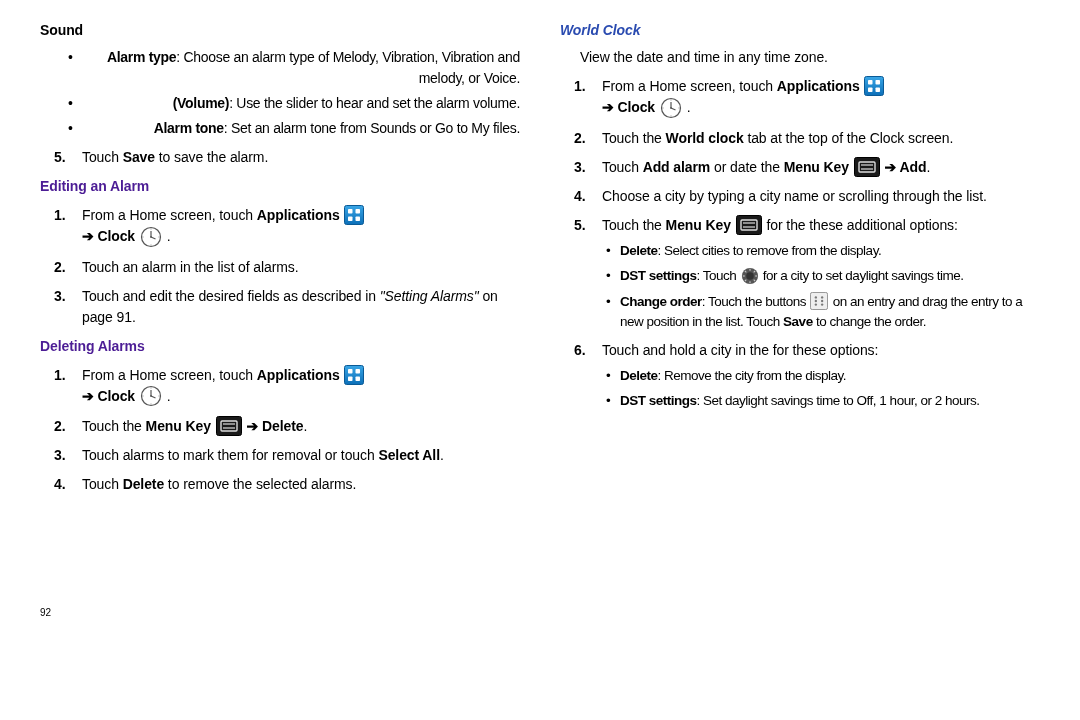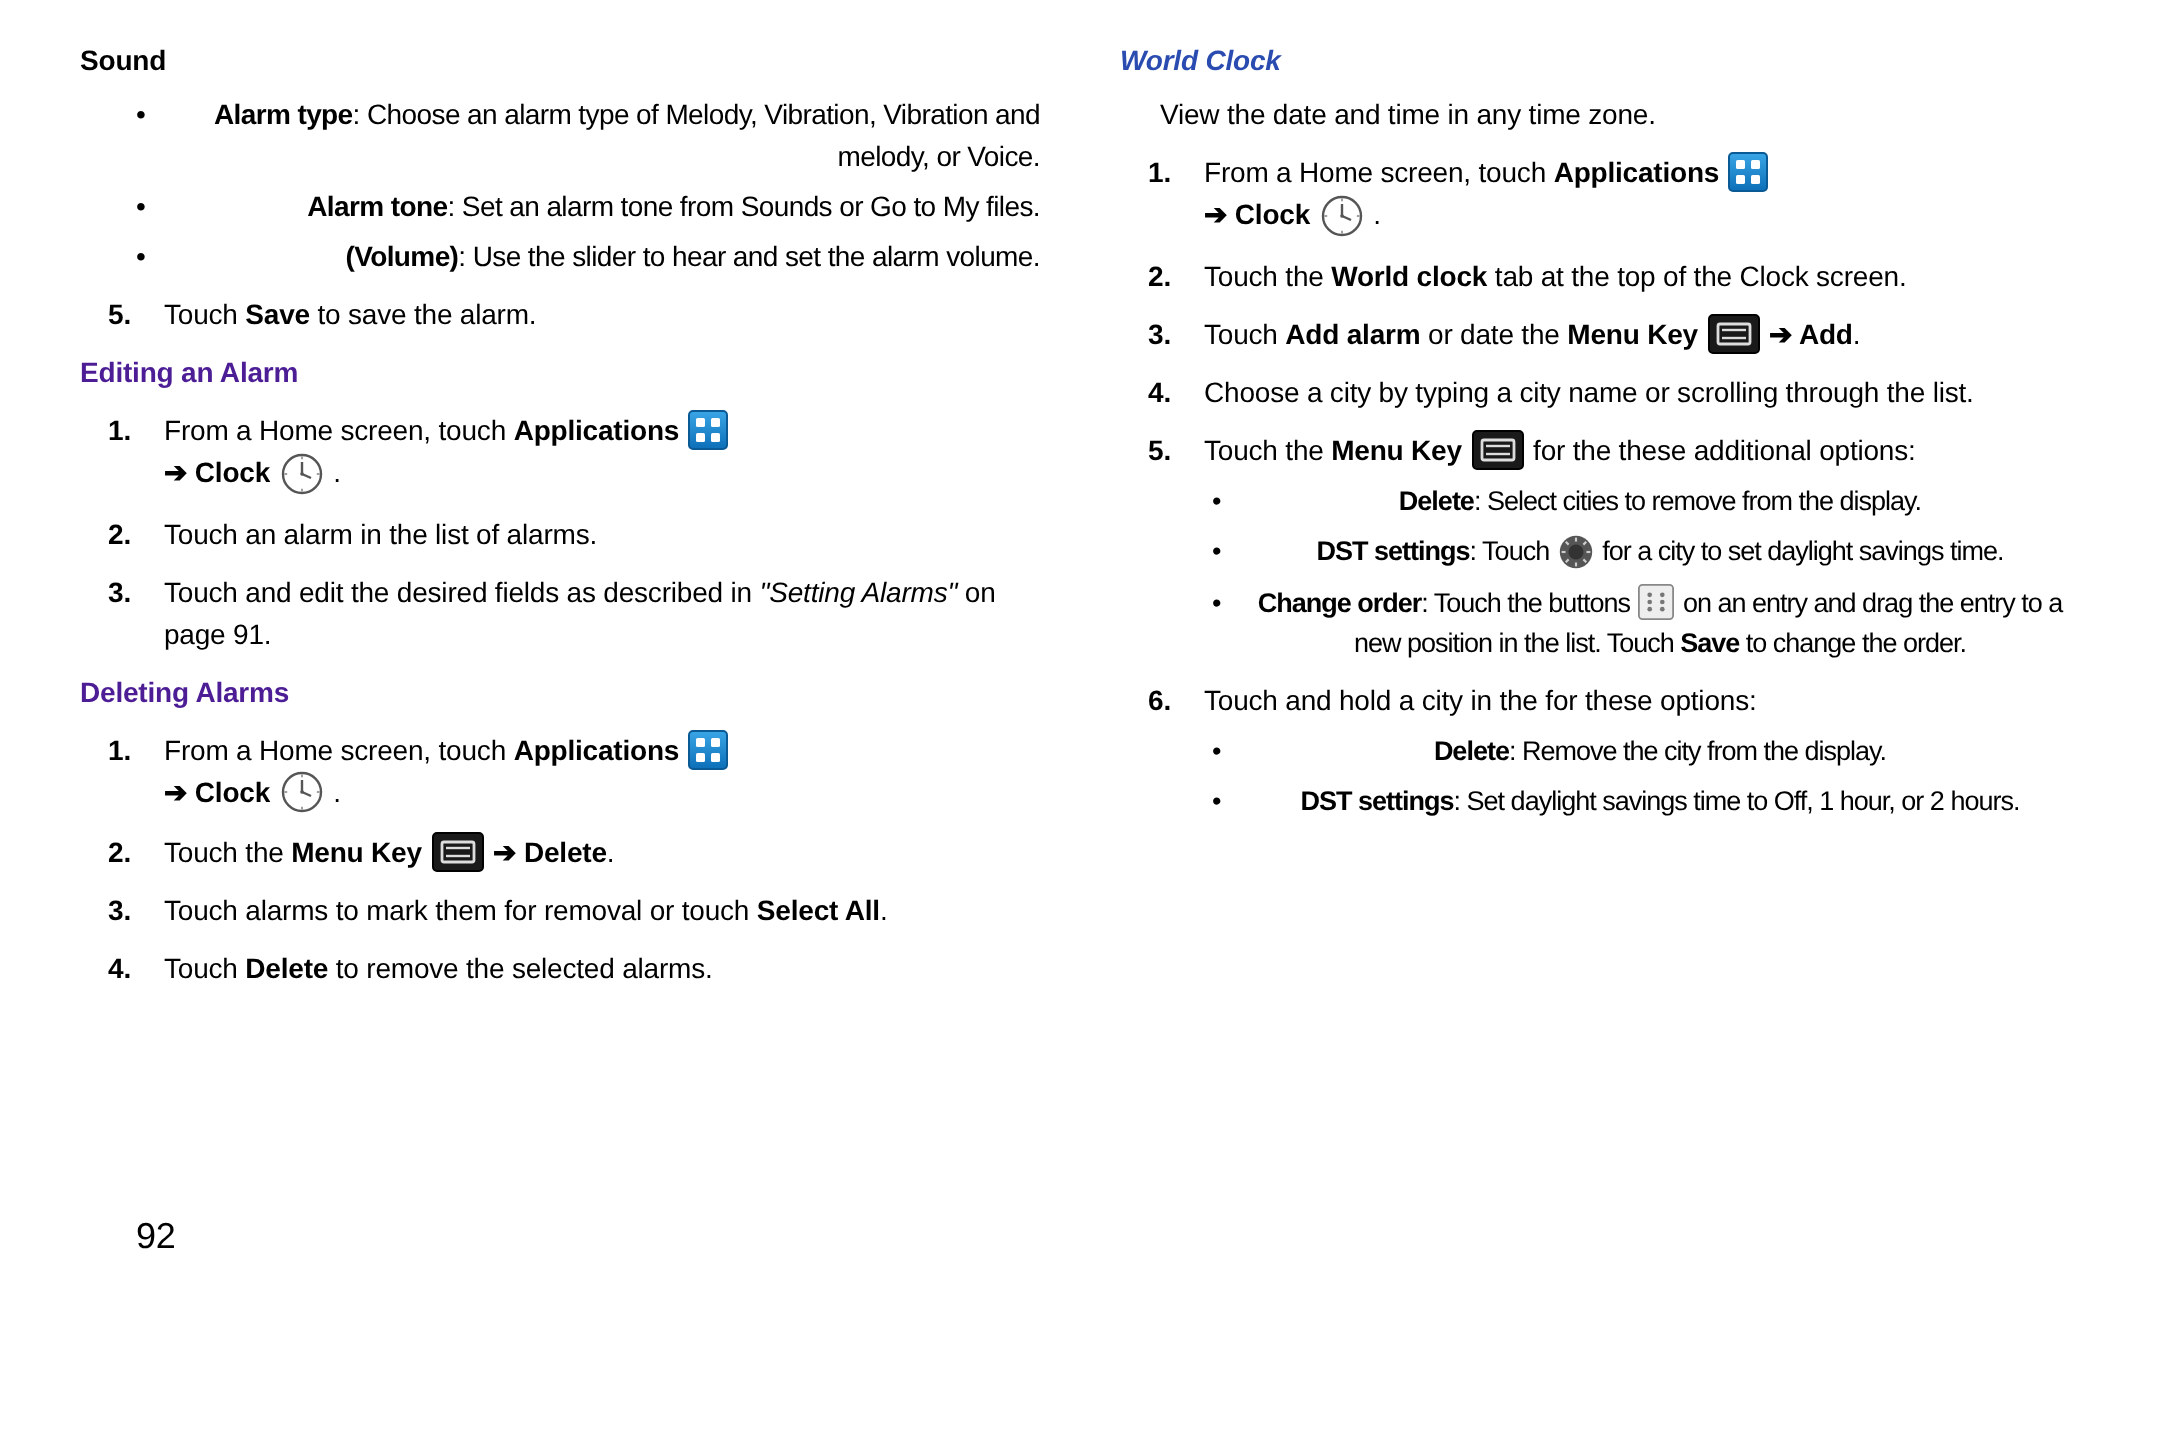--- a/index.html
+++ b/index.html
@@ -84,32 +84,31 @@
   }
   ul.sub-bullets > li::before {
     content: "•";
     position: absolute;
     left: 0;
     top: 0;
   }
   .b { font-weight: bold; }
   .i { font-style: italic; }
   .condensed { letter-spacing: -0.3px; }
-  .condensed2 { letter-spacing: -0.5px; font-size:13.5px;text-align:center; }
+  .condensed2 { letter-spacing: -0.5px; font-size:13.5px; }
   .icon {
     display: inline-block;
     vertical-align: middle;
     margin: 0 1px;
     position: relative;
     top: -1px;
   }
   .page-num {
     margin-top: 110px;
-    font-size: 18px;
-    margin-left: 28px;
+    font-size: 10px;
   }
   svg { display:block; }
   .arrow { font-weight: bold; }
 </style>
 </head>
 <body>
 
 <svg width="0" height="0" style="position:absolute">
   <defs>
     <linearGradient id="appgrad" x1="0" y1="0" x2="0" y2="1">
@@ -174,24 +173,24 @@
 <div class="columns">
 
   <div class="col">
     <div class="heading-black">Sound</div>
 
     <ul class="bullets condensed">
       <li>
         <span class="b">Alarm type</span><span>: Choose an alarm type of Melody, Vibration, Vibration and melody, or Voice.</span>
       </li>
       <li>
+        <span class="b">(Volume)</span><span>: Use the slider to hear and set the alarm volume.</span>
+      </li>
+      <li>
         <span class="b">Alarm tone</span><span>: Set an alarm tone from Sounds or Go to My files.</span>
-      </li>
-      <li>
-        <span class="b">(Volume)</span><span>: Use the slider to hear and set the alarm volume.</span>
       </li>
     </ul>
 
     <ol class="steps" start="5" style="counter-reset: step 4;">
       <li>
         <span>Touch </span><span class="b">Save</span><span> to save the alarm.</span>
       </li>
     </ol>
 
     <div class="heading-blue">Editing an Alarm</div>

